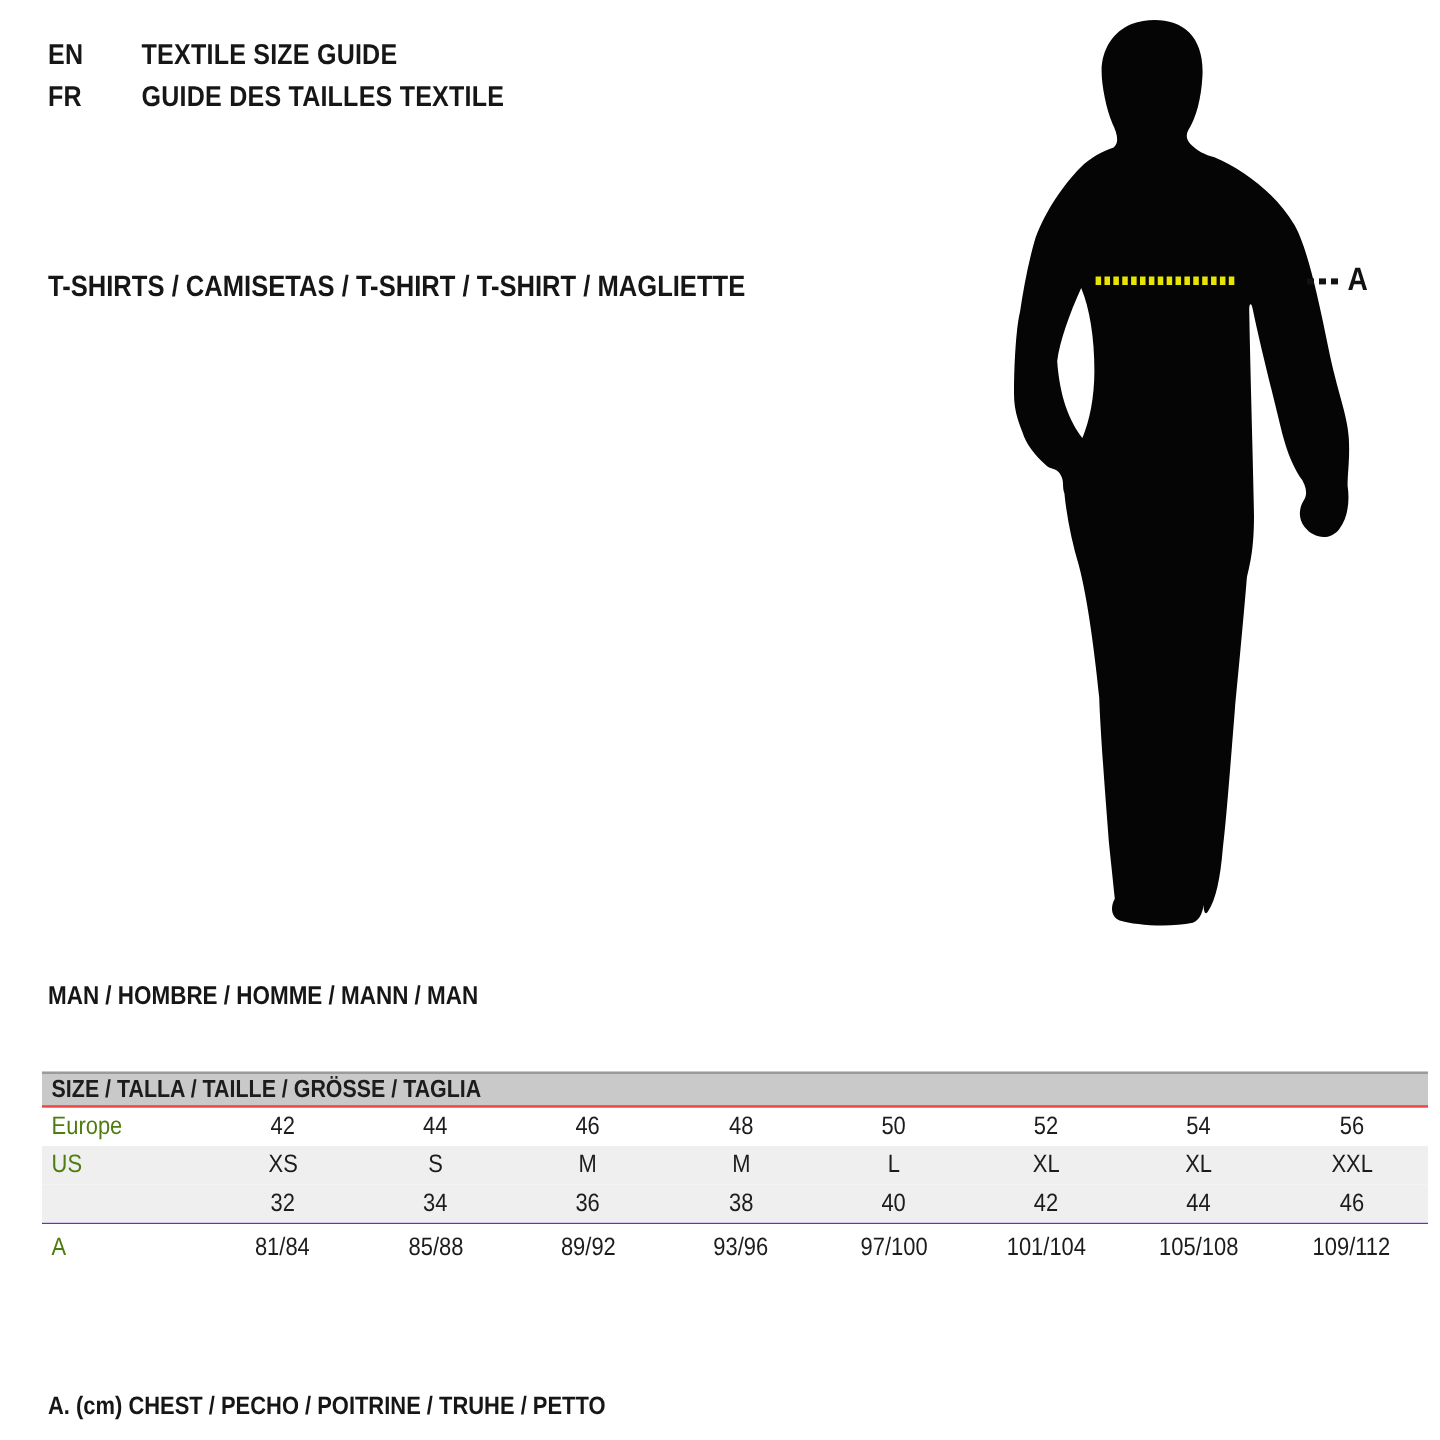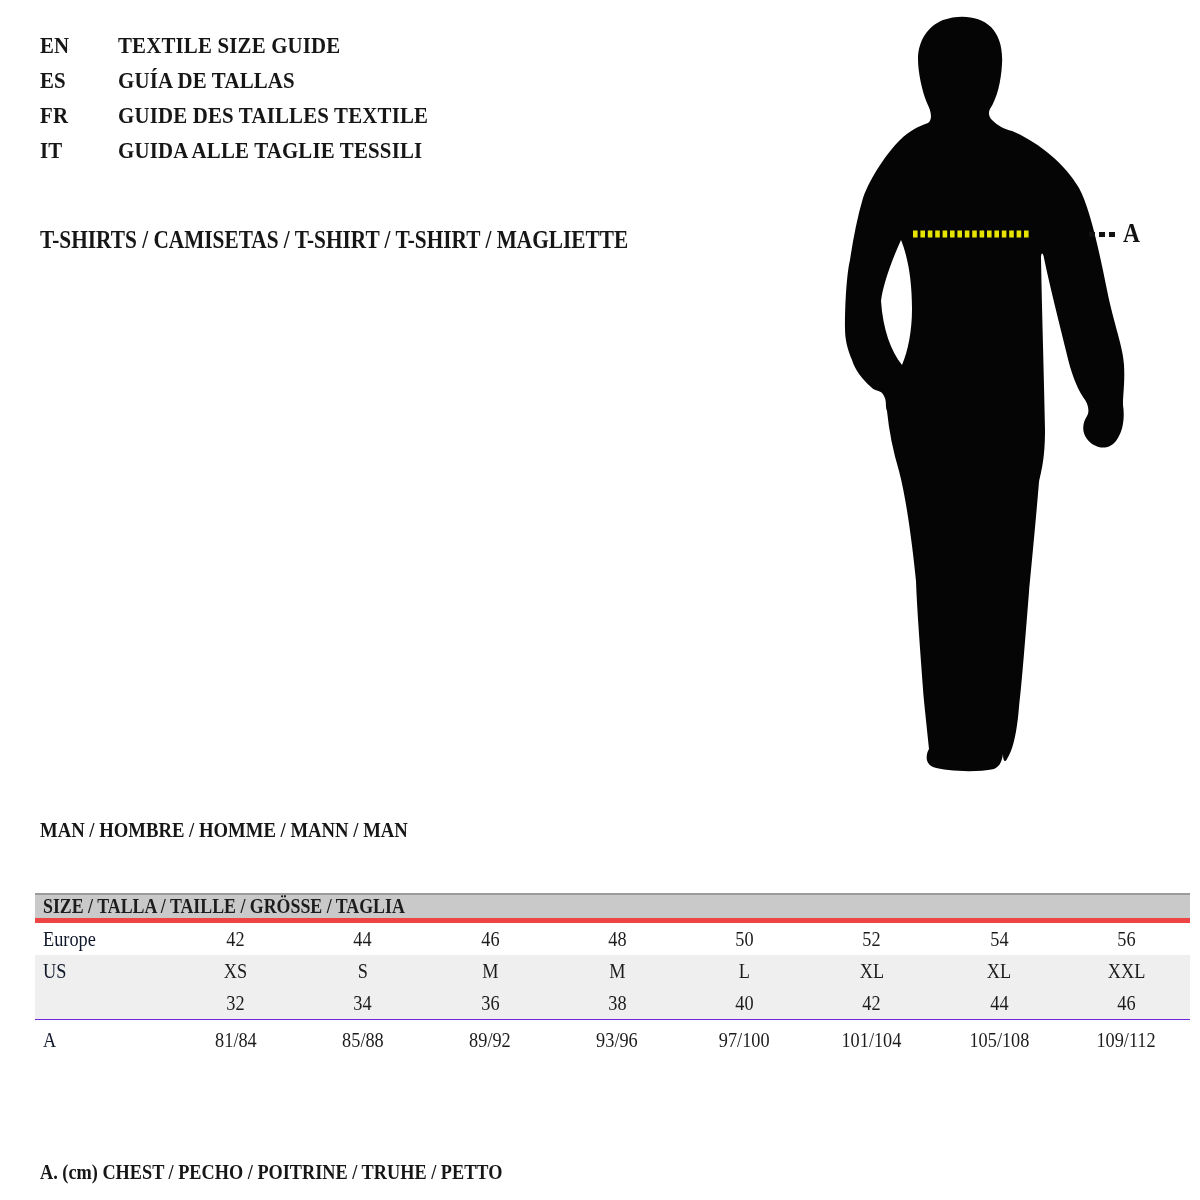--- a/index.html
+++ b/index.html
@@ -1,19 +1,19 @@
 <!DOCTYPE html>
 <html><head>
 <meta charset="utf-8">
 <style>
   html,body { margin:0; padding:0; }
   body { background:#ffffff; }
   .page {
     position:relative; width:1200px; height:1200px; background:#ffffff; overflow:hidden;
-    font-family:Liberation Serif, serif; color:#161616;
+    font-family:Liberation Sans, sans-serif; color:#161616;
   }
   
   .cond   { display:inline-block; transform:scaleX(0.87); transform-origin:50% 50%; white-space:nowrap; }
   .cond-l { display:inline-block; transform:scaleX(0.87); transform-origin:0 50%;  white-space:nowrap; }
 
   
   .lang-block { position:absolute; left:40px; top:28px; }
   .lang-row  { display:flex; height:35px; align-items:center; font-weight:bold; font-size:24px; letter-spacing:0.2px; }
   .lang-code { width:78px; flex:0 0 auto; }
 
@@ -27,58 +27,50 @@
     background:repeating-linear-gradient(90deg,#121212 0 6px,transparent 6px 10px);
   }
   .callout-a { position:absolute; left:1123px; top:218px; font-size:27px; font-weight:bold; color:#121212; }
 
   
   .section-title { position:absolute; left:40px; top:818px; font-size:21.5px; font-weight:bold; }
 
   
   .size-table { position:absolute; left:35px; top:893px; width:1155px; }
   .thead {
-    height:30px; background:#c9c9c9; border-top:2px solid #9b9b9b; border-bottom:5px solid #ef4444;
+    height:30px; background:#c9c9c9; border-top:2px solid #9b9b9b; border-bottom:2px solid #ef4444;
     display:flex; align-items:center; padding-left:8px; box-sizing:border-box;
     font-size:20.5px; font-weight:bold; color:#1c1c1c;
   }
   .trow { display:grid; grid-template-columns:137px repeat(8, 1fr); align-items:center; box-sizing:border-box; }
   .trow-1 { height:32px; }
   .trow-2 { height:32px; background:#efefef; }
   .trow-3 { height:33px; background:#efefef; border-bottom:1px solid #6d28d9; }
   .trow-4 { height:40px; }
-  .tlabel { padding-left:8px; font-size:21px; color:#0f172a; }
+  .tlabel { padding-left:8px; font-size:21px; color:#4d7c0f; }
   .tcell  { display:flex; align-items:center; justify-content:center; font-size:21px; color:#1c1c1c; }
 
   
   .footnote { position:absolute; left:40px; top:1160px; font-size:21px; font-weight:bold; }
 
   .fig-svg { position:absolute; left:838px; top:10px; }
 </style>
 </head>
 <body>
 
 <div class="page">
 
   <div class="lang-block">
     <div class="lang-row">
       <span class="lang-code"><span class="cond-l">EN</span></span>
       <span class="cond-l">TEXTILE SIZE GUIDE</span>
     </div>
     <div class="lang-row">
-      <span class="lang-code"><span class="cond-l">ES</span></span>
-      <span class="cond-l">GUÍA DE TALLAS</span>
-    </div>
-    <div class="lang-row">
       <span class="lang-code"><span class="cond-l">FR</span></span>
       <span class="cond-l">GUIDE DES TAILLES TEXTILE</span>
-    </div>
-    <div class="lang-row">
-      <span class="lang-code"><span class="cond-l">IT</span></span>
-      <span class="cond-l">GUIDA ALLE TAGLIE TESSILI</span>
     </div>
   </div>
 
   <div class="cat-block">
     <div class="cat-line">
         <span class="cond-l">T-SHIRTS / CAMISETAS / T-SHIRT / T-SHIRT / MAGLIETTE</span>
       </div>
   </div>
 
   <svg class="fig-svg" width="292" height="775" viewBox="0 0 292 775" aria-hidden="true">

